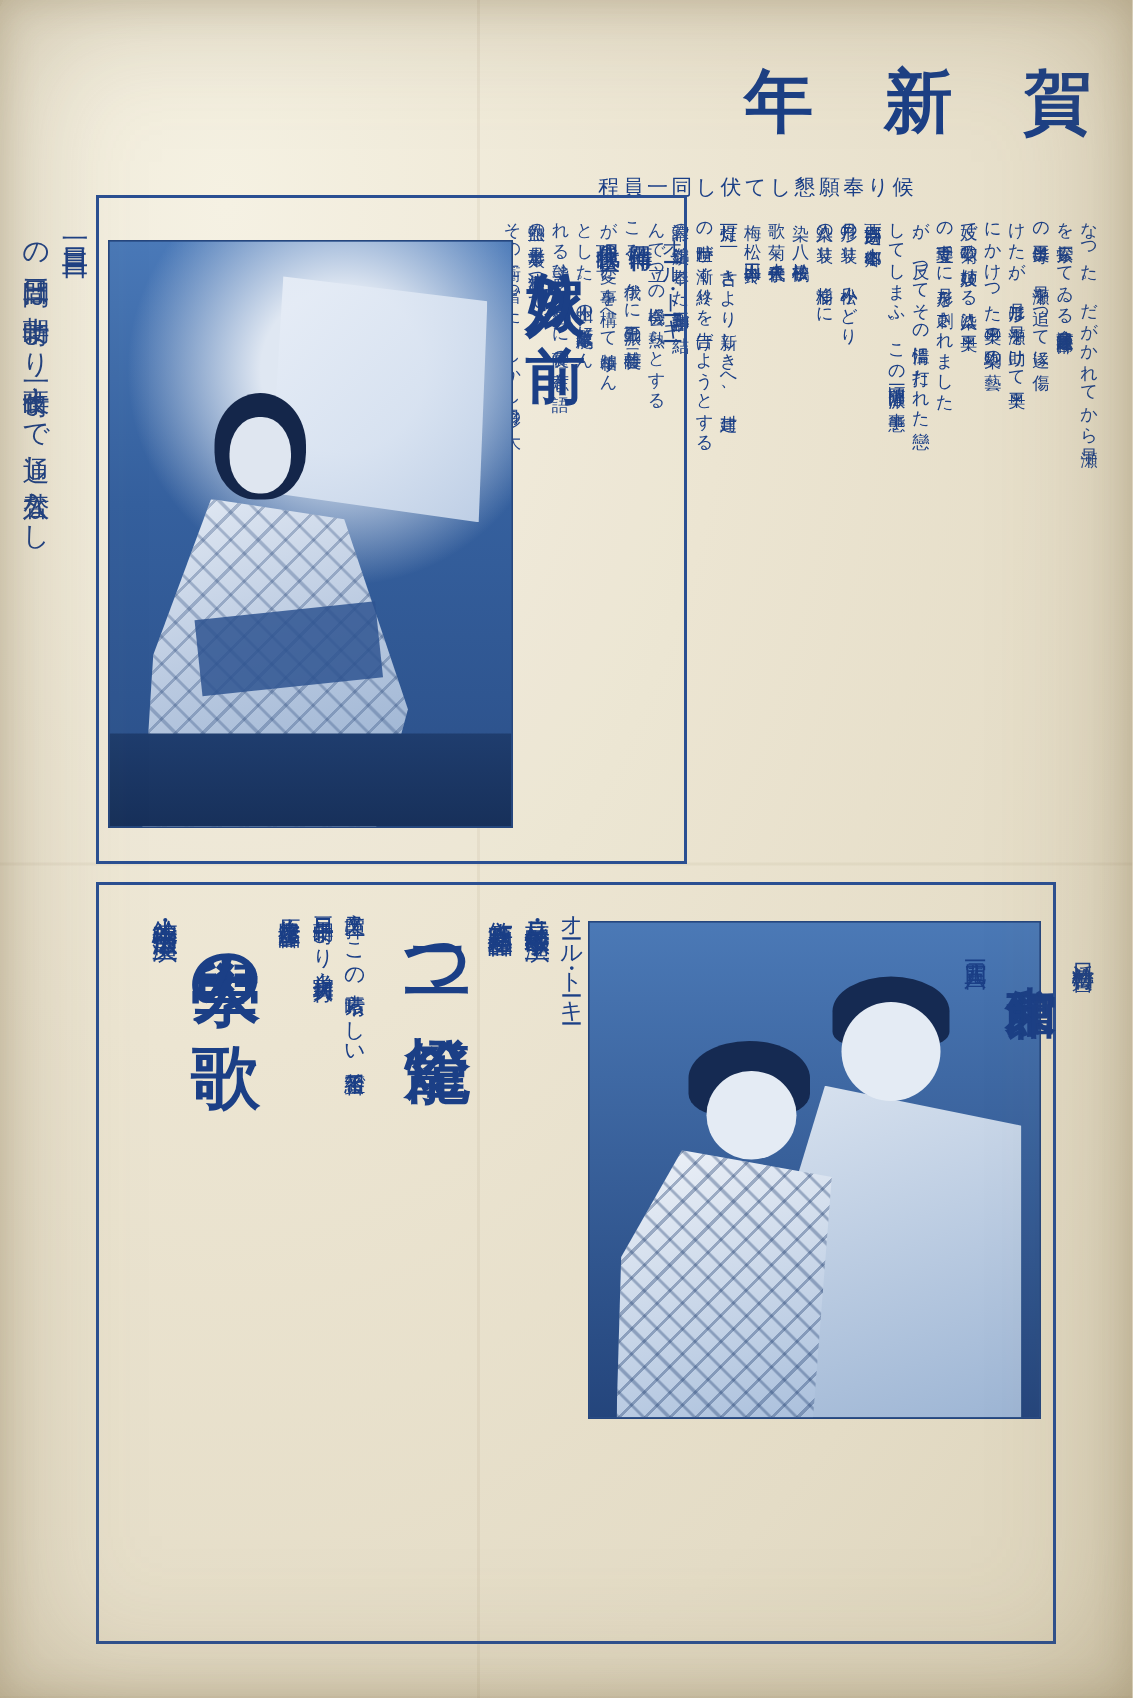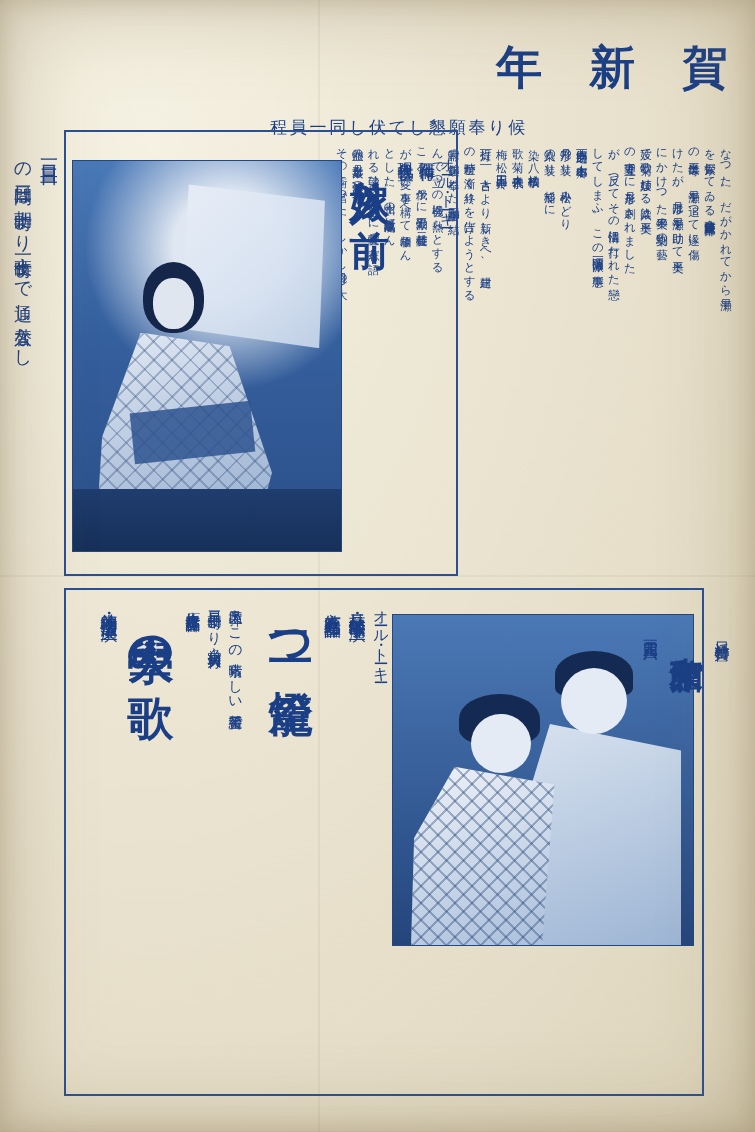--- a/index.html
+++ b/index.html
@@ -54,22 +54,22 @@
   #masthead .big{
     font-family:"DejaVu Serif", serif;
     font-size:46px;font-weight:bold;color:#1b3f86;
     letter-spacing:.02em;line-height:1;
   }
   #headline-line{
     position:absolute;top:116px;left:270px;width:470px;height:26px;
   }
   #headline-line .ht{
     font-family:"DejaVu Serif", serif;
-    font-size:17px;color:#1b3f86;letter-spacing:.16em;
-    text-align:left;direction:rtl;
+    font-size:14px;color:#1b3f86;letter-spacing:.16em;
+    text-align:center;direction:rtl;
     white-space:nowrap;
   }
 
   
   #article{
     position:absolute;top:140px;right:22px;
     height:440px;width:330px;
     display:flex;flex-direction:row-reverse;
     gap:0px;
   }

